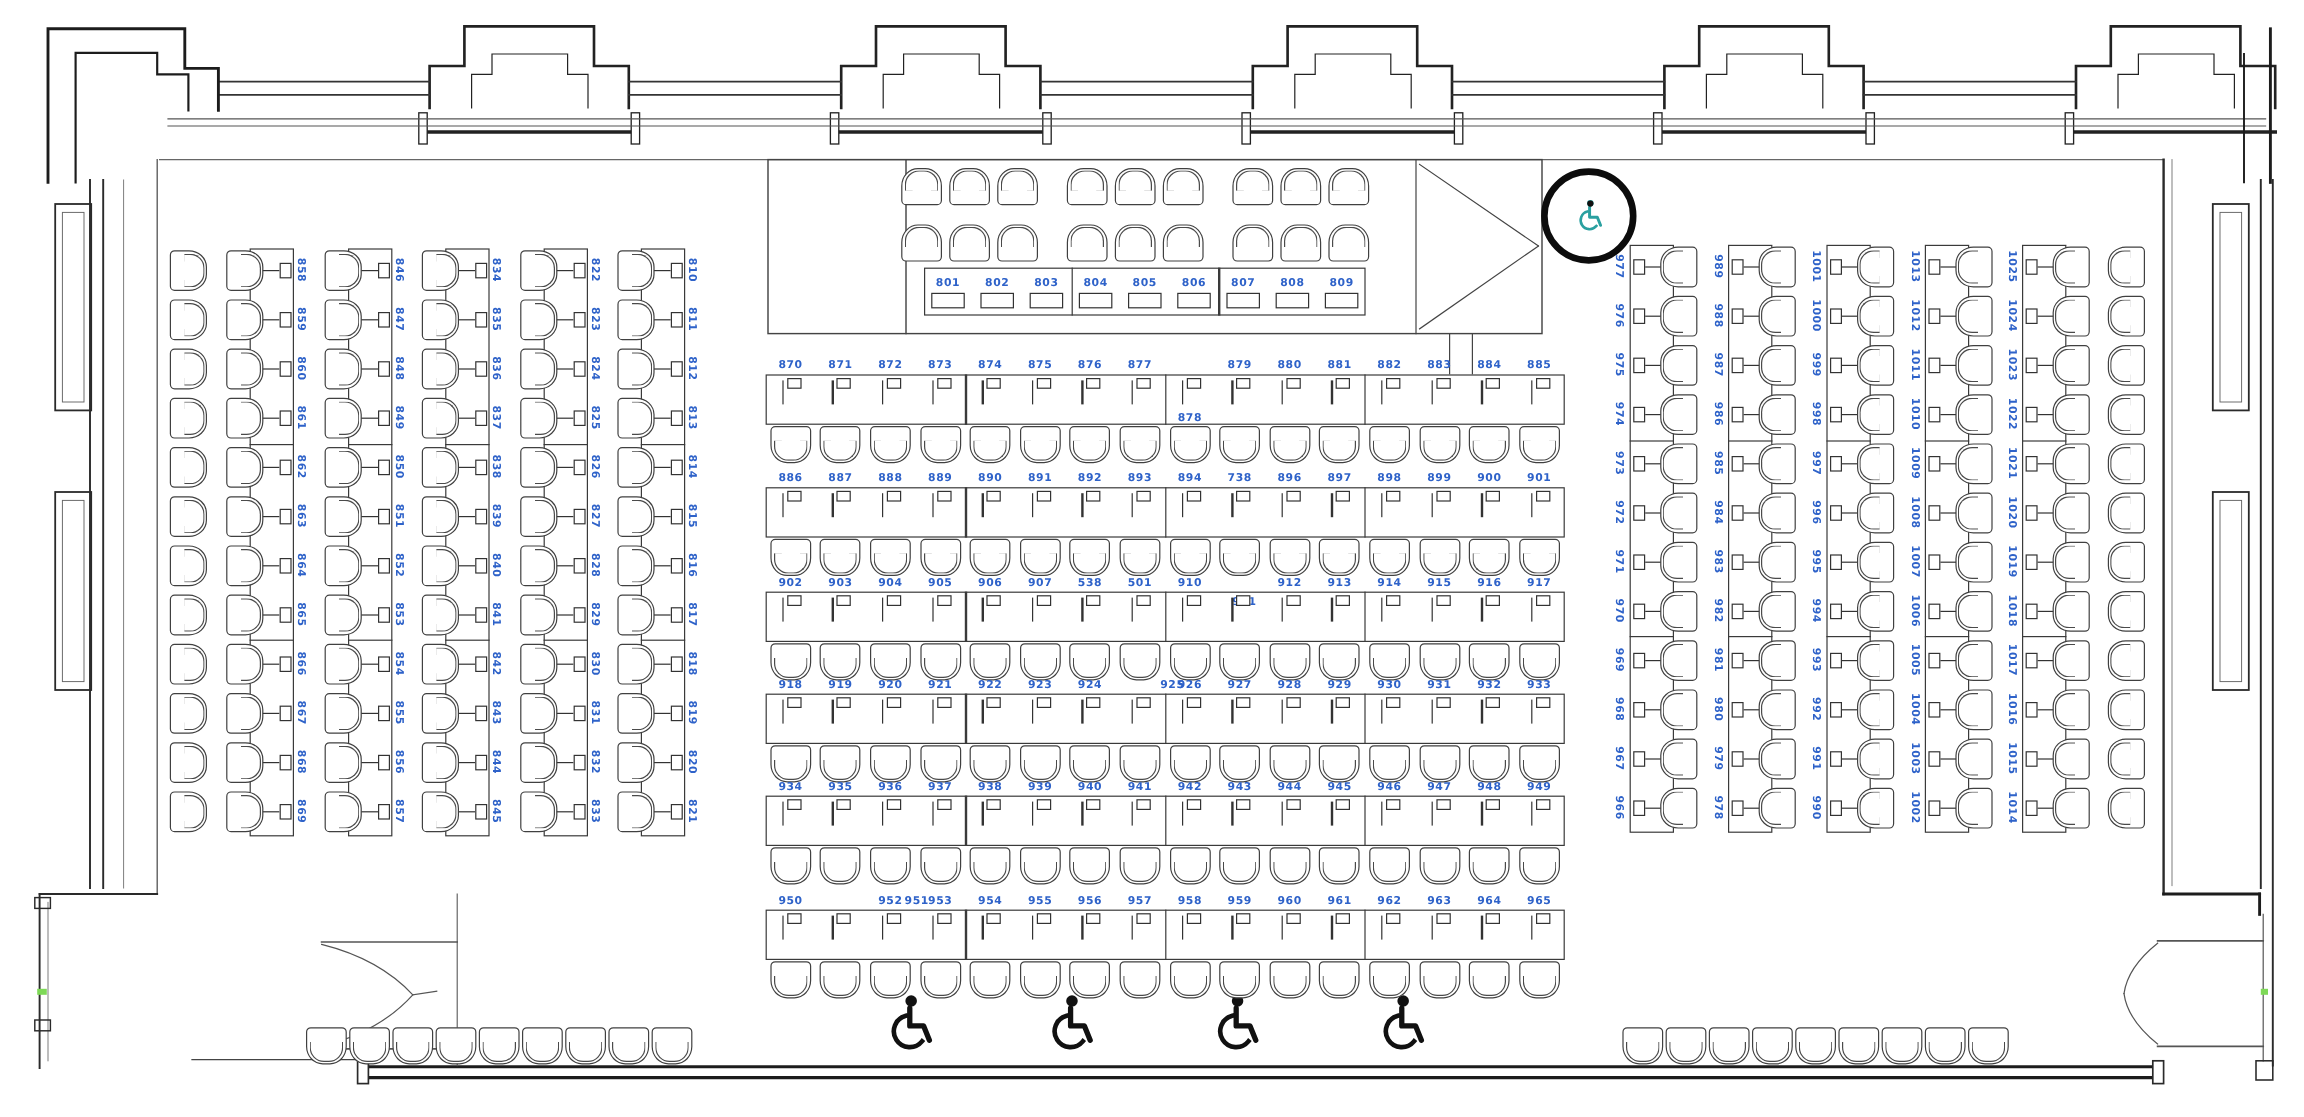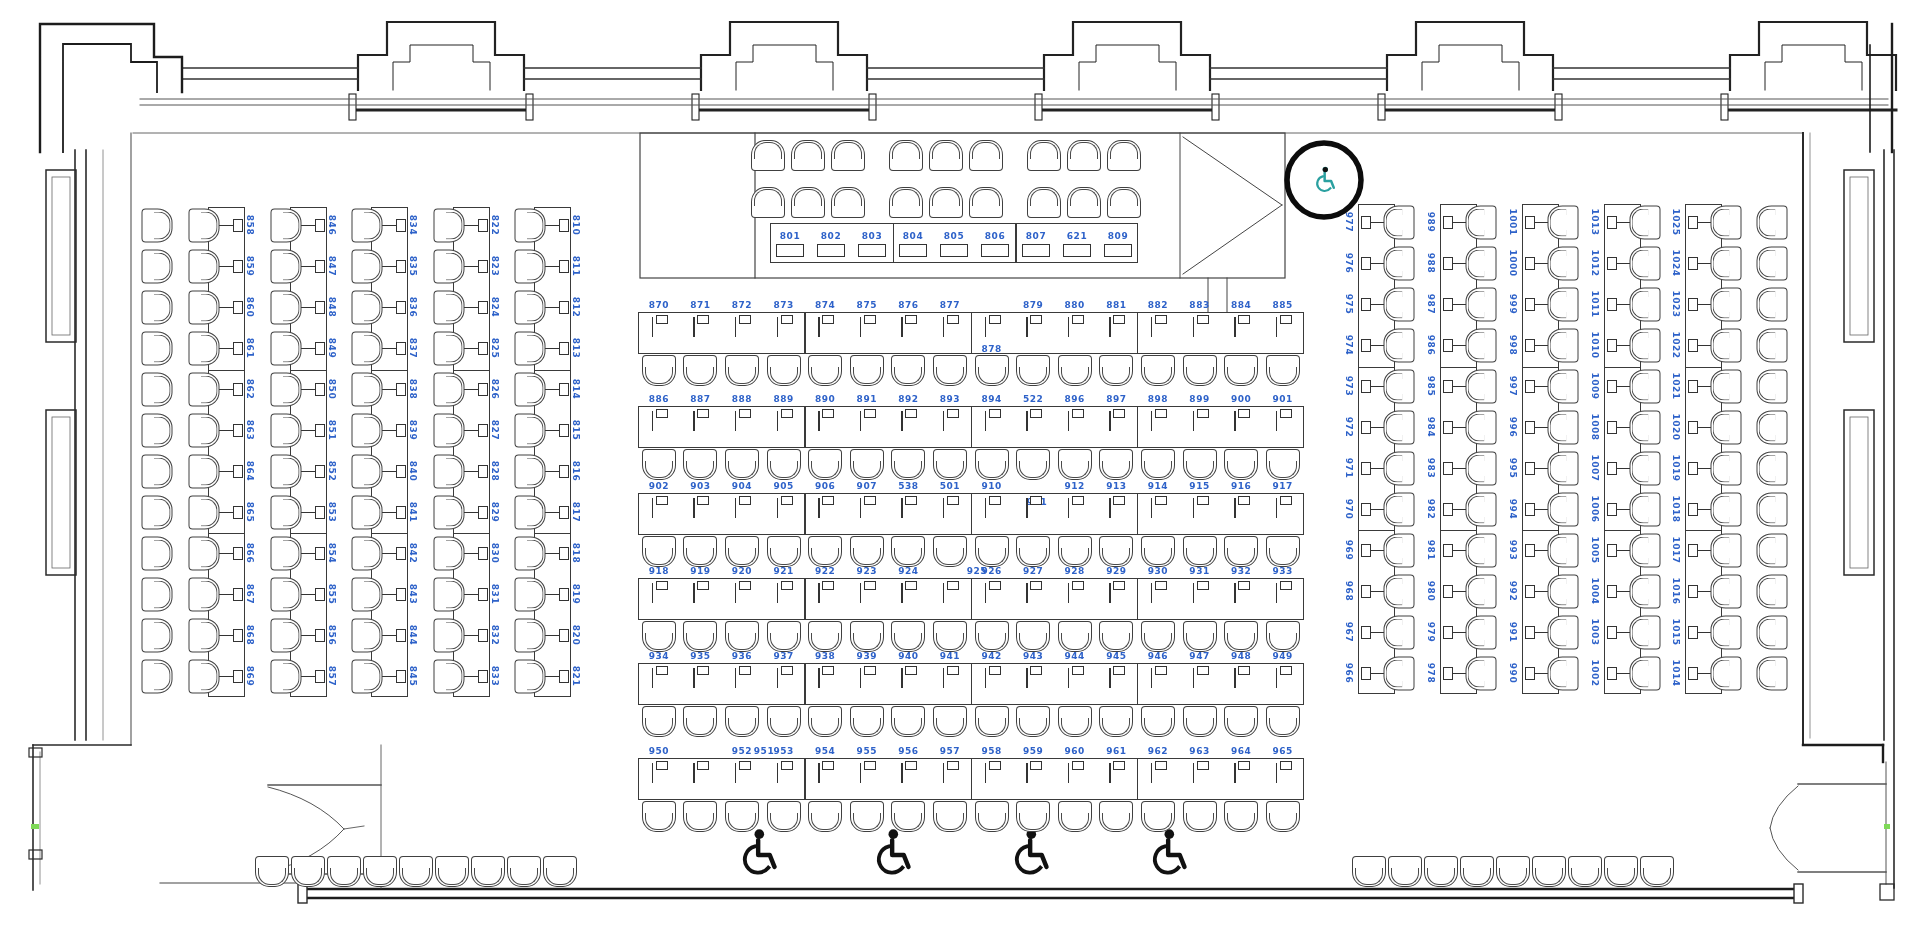--- a/index.html
+++ b/index.html
@@ -1110,21 +1110,21 @@
         <i></i>
         <b></b>
       </div>
       <div class="chair" style="left: 932.953px; top: 449px;"></div>
       <div class="lbl" style="left: 991.547px; top: 399px;">894</div>
       <div class="monh" style="left: 983.547px; top: 409px;">
         <i></i>
         <b></b>
       </div>
       <div class="chair" style="left: 974.547px; top: 449px;"></div>
-      <div class="lbl" style="left: 1033.14px; top: 399px;">522</div>
+      <div class="lbl" style="left: 1033.14px; top: 399px;">738</div>
       <div class="monh" style="left: 1025.14px; top: 409px;">
         <i></i>
         <b></b>
       </div>
       <div class="chair" style="left: 1016.14px; top: 449px;"></div>
       <div class="lbl" style="left: 1074.73px; top: 399px;">896</div>
       <div class="monh" style="left: 1066.73px; top: 409px;">
         <i></i>
         <b></b>
       </div>
@@ -1569,21 +1569,21 @@
       <div class="lbl" style="left: 872px; top: 236px;">803</div>
       <div class="mons" style="left: 858px; top: 244px; width: 28px; height: 13px;"></div>
       <div class="lbl" style="left: 913px; top: 236px;">804</div>
       <div class="mons" style="left: 899px; top: 244px; width: 28px; height: 13px;"></div>
       <div class="lbl" style="left: 954px; top: 236px; text-align: center;">805</div>
       <div class="mons" style="left: 940px; top: 244px; width: 28px; height: 13px;"></div>
       <div class="lbl" style="left: 995px; top: 236px;">806</div>
       <div class="mons" style="left: 981px; top: 244px; width: 28px; height: 13px;"></div>
       <div class="lbl" style="left: 1036px; top: 236px;">807</div>
       <div class="mons" style="left: 1022px; top: 244px; width: 28px; height: 13px;"></div>
-      <div class="lbl" style="left: 1077px; top: 236px;">621</div>
+      <div class="lbl" style="left: 1077px; top: 236px;">808</div>
       <div class="mons" style="left: 1063px; top: 244px; width: 28px; height: 13px;"></div>
       <div class="lbl" style="left: 1118px; top: 236px; text-align: center;">809</div>
       <div class="mons" style="left: 1104px; top: 244px; width: 28px; height: 13px;"></div>
       <div class="chair" style="left: 751px; top: 140px; transform: rotate(180deg);"></div>
       <div class="chair" style="left: 791px; top: 140px; transform: rotate(180deg);"></div>
       <div class="chair" style="left: 831px; top: 140px; transform: rotate(180deg);"></div>
       <div class="chair" style="left: 889px; top: 140px; transform: rotate(180deg);"></div>
       <div class="chair" style="left: 929px; top: 140px; transform: rotate(180deg);"></div>
       <div class="chair" style="left: 969px; top: 140px; transform: rotate(180deg);"></div>
       <div class="chair" style="left: 1027px; top: 140px; transform: rotate(180deg);"></div>

